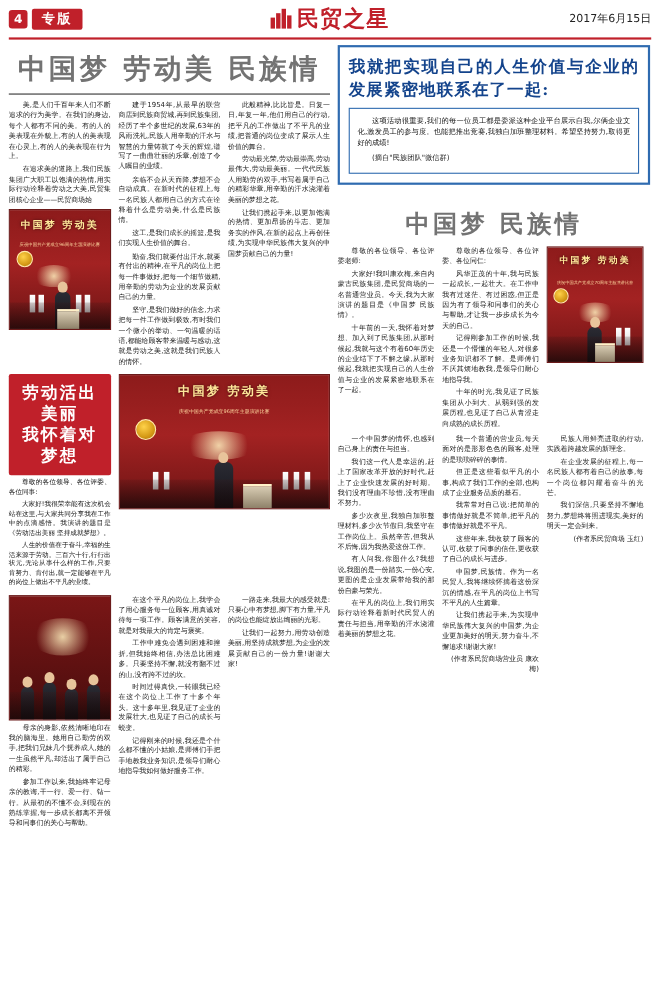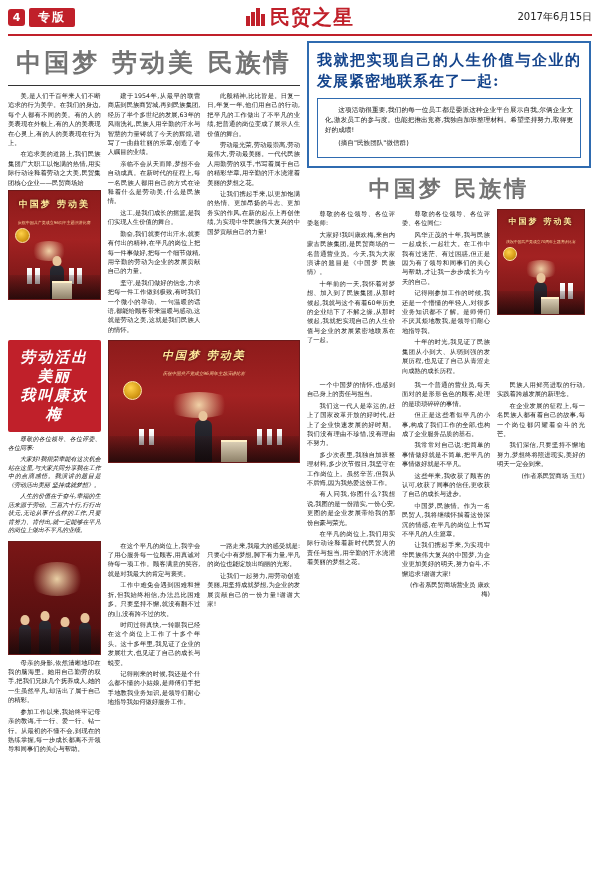--- a/index.html
+++ b/index.html
@@ -126,21 +126,21 @@
     font-size:15px;font-weight:bold;color:#14448c;text-align:justify;
     line-height:21px;letter-spacing:1px;
     font-family:"DejaVu Serif","Liberation Serif",serif;
   }
   .box .inner{
     margin-top:6px;border:1px solid #2f6bb0;padding:6px 7px;
   }
   .box .inner p{font-size:6.6px;line-height:10px;text-indent:2em;margin:0 0 3px;text-align:justify;}
   .box .inner .sig{font-size:6.6px;}
 
-  .h-sub{font-size:22px;letter-spacing:3px;padding:6px 0 5px;}
+  .h-sub{font-size:22px;letter-spacing:3px;padding:21px 0 5px;}
 </style>
 </head>
 <body>
 
 <div class="page">
 
   <div class="masthead">
     <div class="pagenum-wrap">
       <div class="pagenum">4</div>
       <div class="banban">专版</div>
@@ -192,25 +192,25 @@
           <p class="p">坚守,是我们做好的信念,力求把每一件工作做到极致,有时我们一个微小的举动、一句温暖的话语,都能给顾客带来温暖与感动,这就是劳动之美,这就是我们民族人的情怀。</p>
         </div>
 
         <div style="width:93px;">
           <p class="p">此般精神,比比皆是。日复一日,年复一年,他们用自己的行动,把平凡的工作做出了不平凡的业绩,把普通的岗位变成了展示人生价值的舞台。</p>
           <p class="p">劳动最光荣,劳动最崇高,劳动最伟大,劳动最美丽。一代代民族人用勤劳的双手,书写着属于自己的精彩华章,用辛勤的汗水浇灌着美丽的梦想之花。</p>
           <p class="p">让我们携起手来,以更加饱满的热情、更加昂扬的斗志、更加务实的作风,在新的起点上再创佳绩,为实现中华民族伟大复兴的中国梦贡献自己的力量!</p>
         </div>
       </div>
 
-      <div style="display:flex;gap:7px;margin-top:4px;font-style:italic;">
+      <div style="display:flex;gap:7px;margin-top:4px;">
         <div style="width:93px;">
           <div class="slogan-box">
             <div>劳动活出美丽</div>
-            <div>我叫康欢梅</div>
+            <div>我怀着对梦想</div>
           </div>
           <p class="caption">尊敬的各位领导、各位评委、各位同事:</p>
           <p class="caption">大家好!我很荣幸能有这次机会站在这里,与大家共同分享我在工作中的点滴感悟。我演讲的题目是《劳动活出美丽 坚持成就梦想》。</p>
           <p class="caption">人生的价值在于奋斗,幸福的生活来源于劳动。三百六十行,行行出状元,无论从事什么样的工作,只要肯努力、肯付出,就一定能够在平凡的岗位上做出不平凡的业绩。</p>
         </div>
 
         <div style="width:193px;">
           <div class="photo" style="height:121px;">
             <div class="stage-title" style="font-size:11px;">中国梦  劳动美</div>
             <div class="stage-sub" style="top:25%;font-size:4.5px;">庆祝中国共产党成立96周年主题演讲比赛</div>

